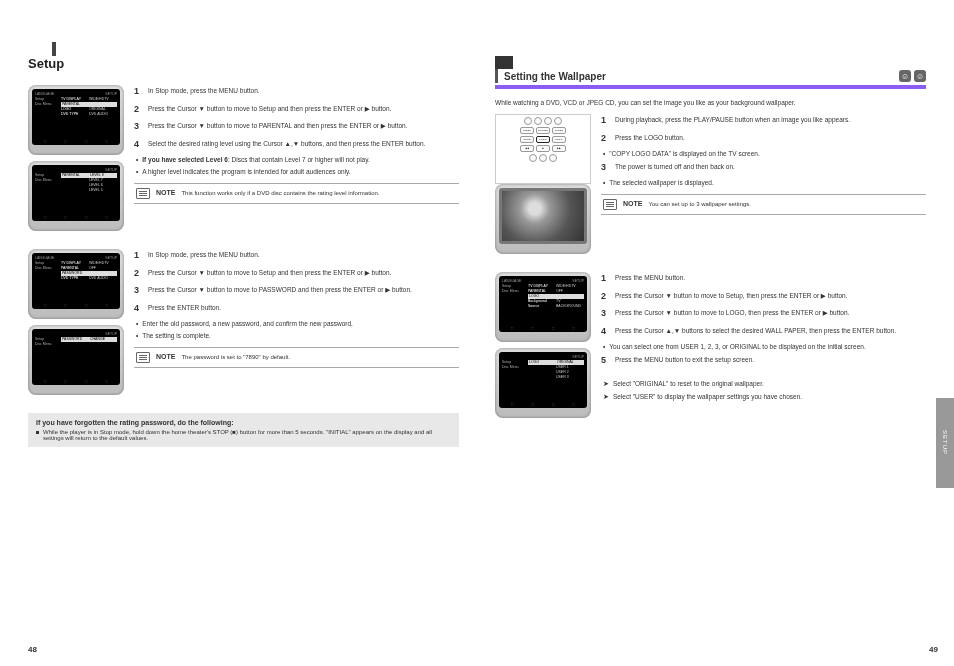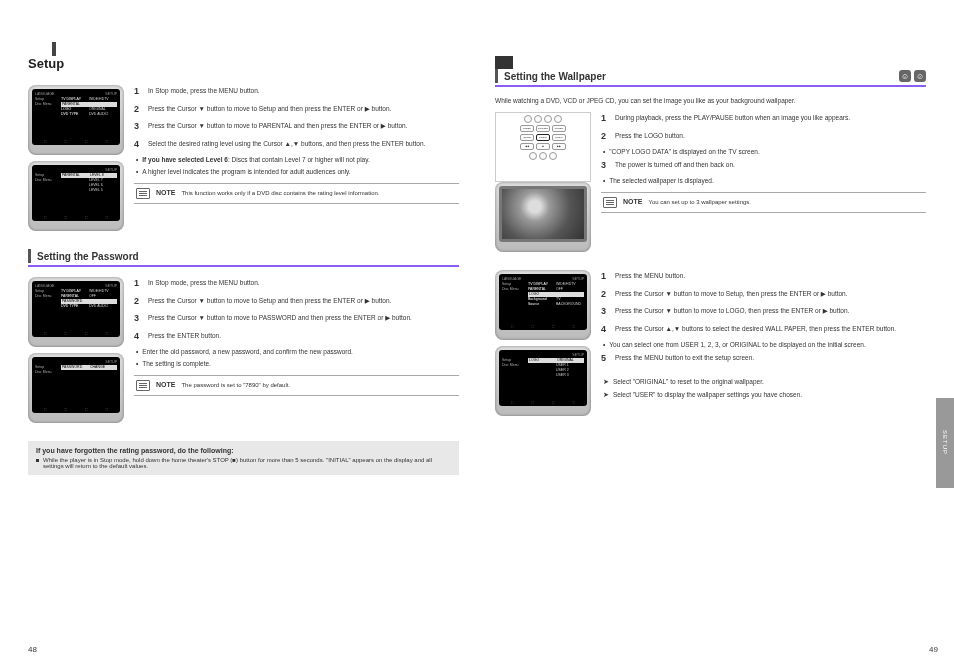--- a/index.html
+++ b/index.html
@@ -39,21 +39,21 @@
 .main-title {
   font-size: 13px;
   font-weight: bold;
   margin-bottom: 14px;
   color: #222;
 }
 
 .section-header {
   display: flex;
   align-items: center;
-  border-bottom: 2px solid #8b5cf6;
+  border-bottom: 4px solid #8b5cf6;
   margin-bottom: 10px;
   padding-bottom: 2px;
 }
 .section-bar {
   width: 3px;
   height: 14px;
   background: #555;
   margin-right: 6px;
 }
 .section-title {
@@ -243,21 +243,21 @@
 .grey-box-title { font-weight: bold; font-size: 7px; margin-bottom: 3px; }
 .gb-bullet { display:flex; gap:4px; margin-top:2px; }
 .gb-dot { width:3px;height:3px;background:#333;margin-top:2px;flex-shrink:0; }
 
 .chevron { font-size: 7px; }
 
 .page-num {
   position: absolute;
   bottom: 12px;
   font-size: 8px;
-  font-weight: normal;
+  font-weight: bold;
 }
 .page-num-left { left: 28px; }
 .page-num-right { right: 16px; }
 
 .side-tab {
   position: absolute;
   right: 0;
   top: 370px;
   width: 18px;
   height: 90px;
@@ -379,24 +379,20 @@
             <span>A higher level indicates the program is intended for adult audiences only.</span>
           </div>
         <div class="note-row">
           <div class="note-icon"></div>
           <span class="note-label">NOTE</span>
           <span class="note-text">This function works only if a DVD disc contains the rating level information.</span>
         </div>
       </div>
     </div>
 
-    <div class="section-header">
-      <div class="section-bar"></div>
-      <div class="section-title">Setting the Password</div>
-    </div>
 
     <div class="content-row">
       <div class="thumb-col">
         <div class="tv-frame">
           <div class="tv-screen">
             <div class="tv-menu-hdr">
                 <span>LANGUAGE</span>
                 <span>SETUP</span>
               </div>
             <div class="tv-menu-row">

